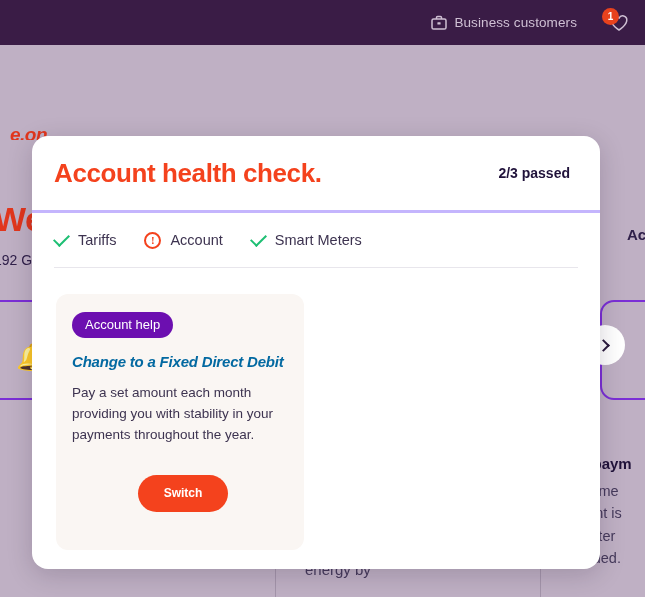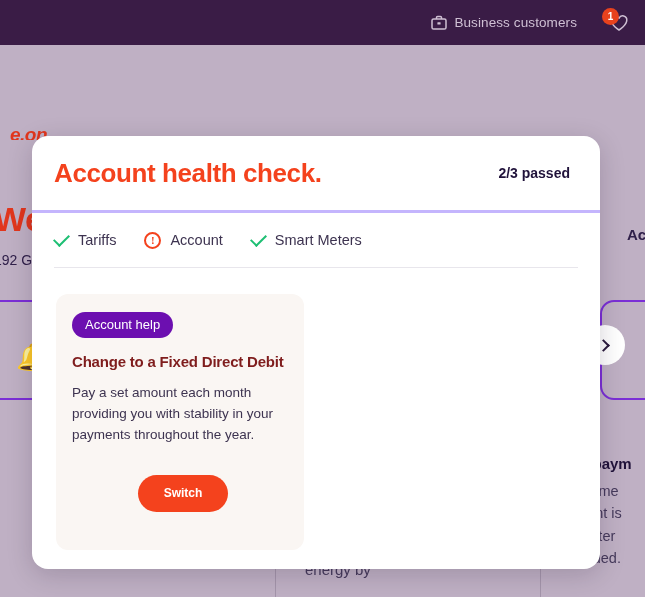--- a/index.html
+++ b/index.html
@@ -175,21 +175,21 @@
   }
   #offer-pill {
     display:inline-block;
     background:#6c0fb0; color:#ffffff;
     font-size:13px;
     padding:5px 13px 6px 13px;
     border-radius:999px;
   }
   #offer-title {
     margin-top:15px;
-    color:#7f1d1d; font-size:15px; font-weight:bold; letter-spacing:-.2px;
+    color:#0369a1; font-size:15px; font-weight:bold; letter-spacing:-.2px;font-style:italic;
   }
   #offer-desc {
     margin-top:13px;
     color:#3d3350; font-size:13.5px; line-height:1.55;
   }
   #switch-btn {
     margin:29px 0 0 66px;
     width:90px; height:37px; border:none;
     border-radius:999px;
     background:#f4421d; color:#ffffff;

